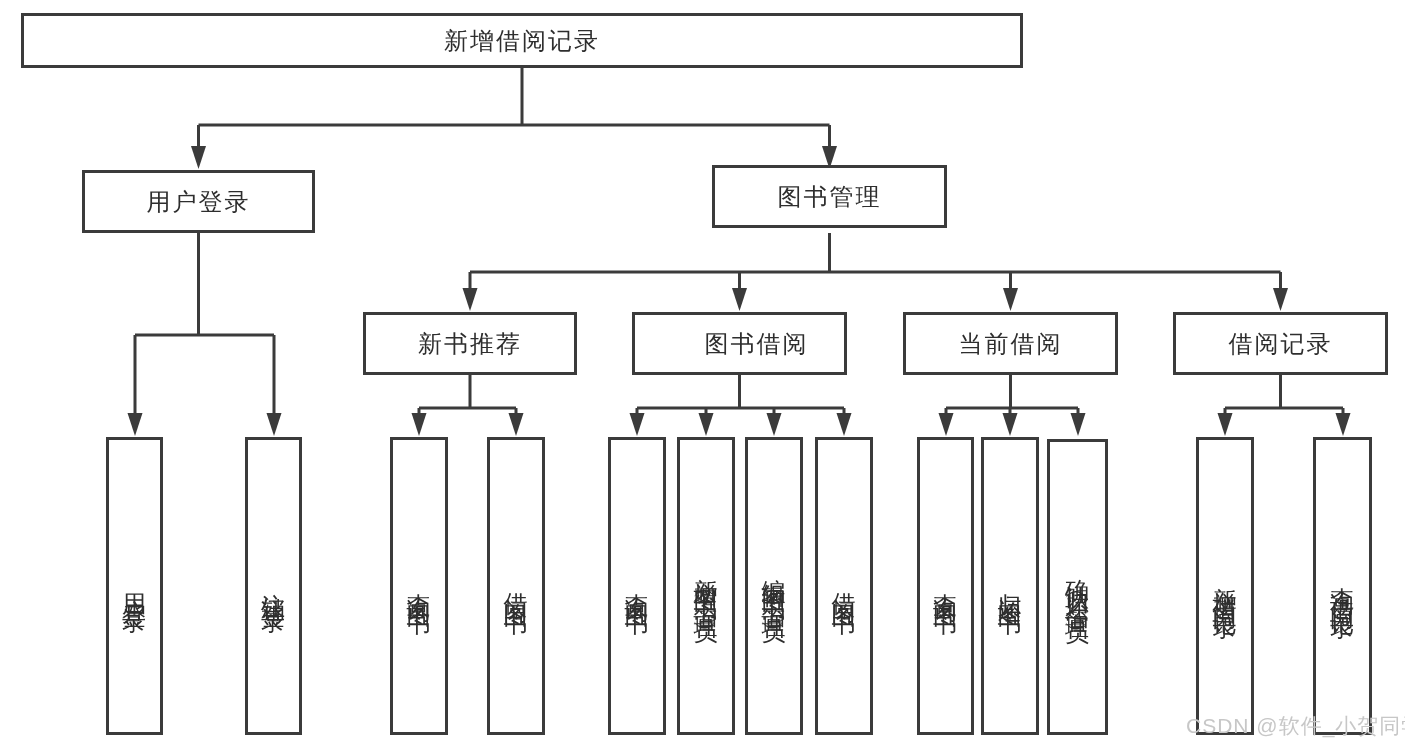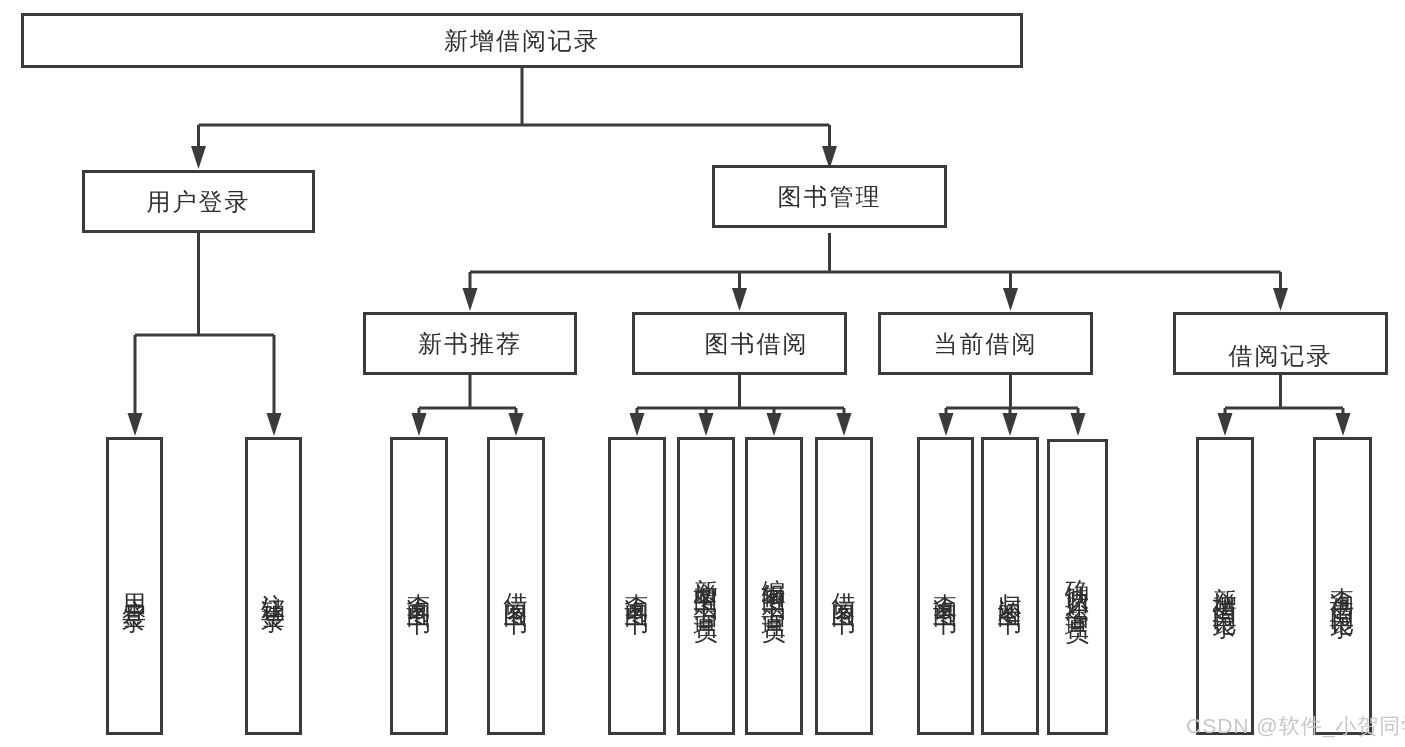--- a/index.html
+++ b/index.html
@@ -90,24 +90,24 @@
   <div class="node h" style="left:712px;top:165px;width:235px;height:63px;">
     <span>图书管理</span>
   </div>
 
   <div class="node h" style="left:363px;top:312px;width:214px;height:63px;">
     <span>新书推荐</span>
   </div>
   <div class="node h" style="left:632px;top:312px;width:215px;height:63px;padding-left:34px;">
     <span>图书借阅</span>
   </div>
-  <div class="node h" style="left:878px;top:312px;width:215px;height:63px;">
+  <div class="node h" style="left:903px;top:312px;width:215px;height:63px;">
     <span>当前借阅</span>
   </div>
-  <div class="node h" style="left:1173px;top:312px;width:215px;height:63px;align-items:flex-end;">
+  <div class="node h" style="left:1173px;top:312px;width:215px;height:63px;">
     <span>借阅记录</span>
   </div>
 
   <div class="node v" style="left:106px;top:437px;width:57px;height:298px;">
     <span>用户登录</span>
   </div>
   <div class="node v" style="left:245px;top:437px;width:57px;height:298px;">
     <span>注销登录</span>
   </div>
 

